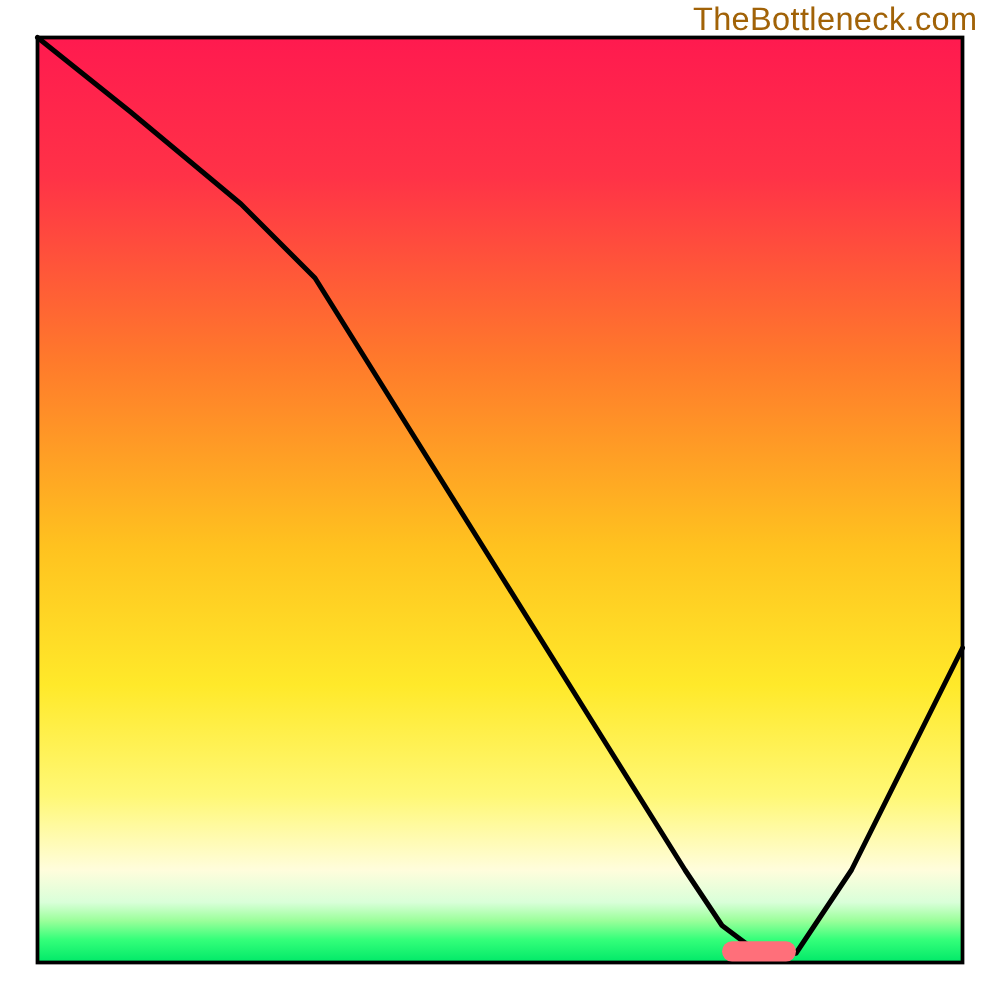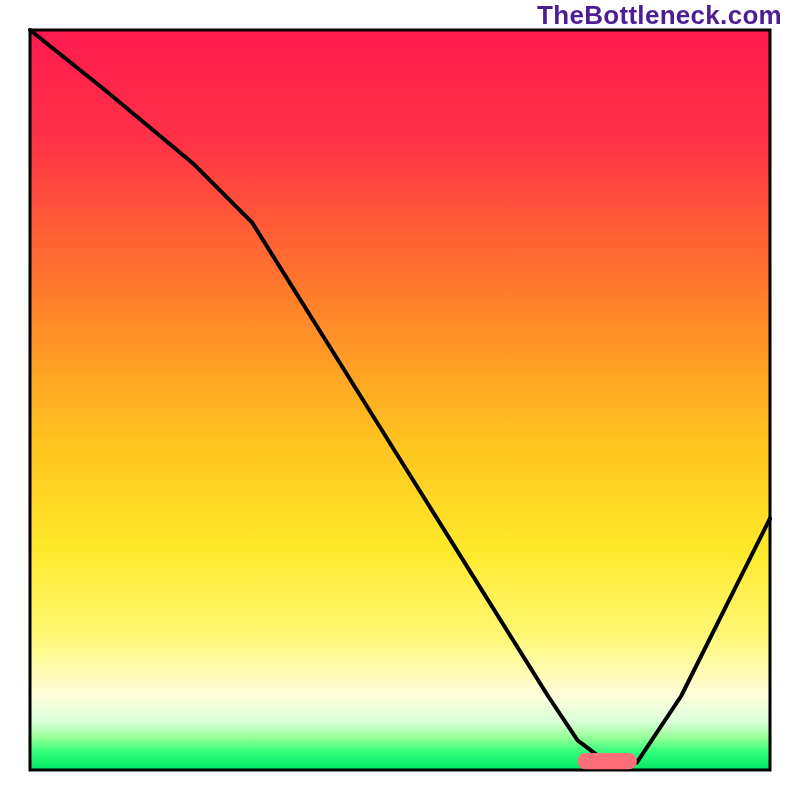--- a/index.html
+++ b/index.html
@@ -14,22 +14,22 @@
   .container {
     position: relative;
     width: 800px;
     height: 800px;
   }
   .watermark {
     position: absolute;
     top: 0px;
     right: 18px;
     font-size: 26px;
-    font-weight: 700;
-    color: #4c1d95;
+    font-weight: 400;
+    color: #a16207;
     letter-spacing: 0.3px;
     user-select: none;
   }
   svg.chart {
     position: absolute;
     left: 0;
     top: 0;
     width: 800px;
     height: 800px;
   }

